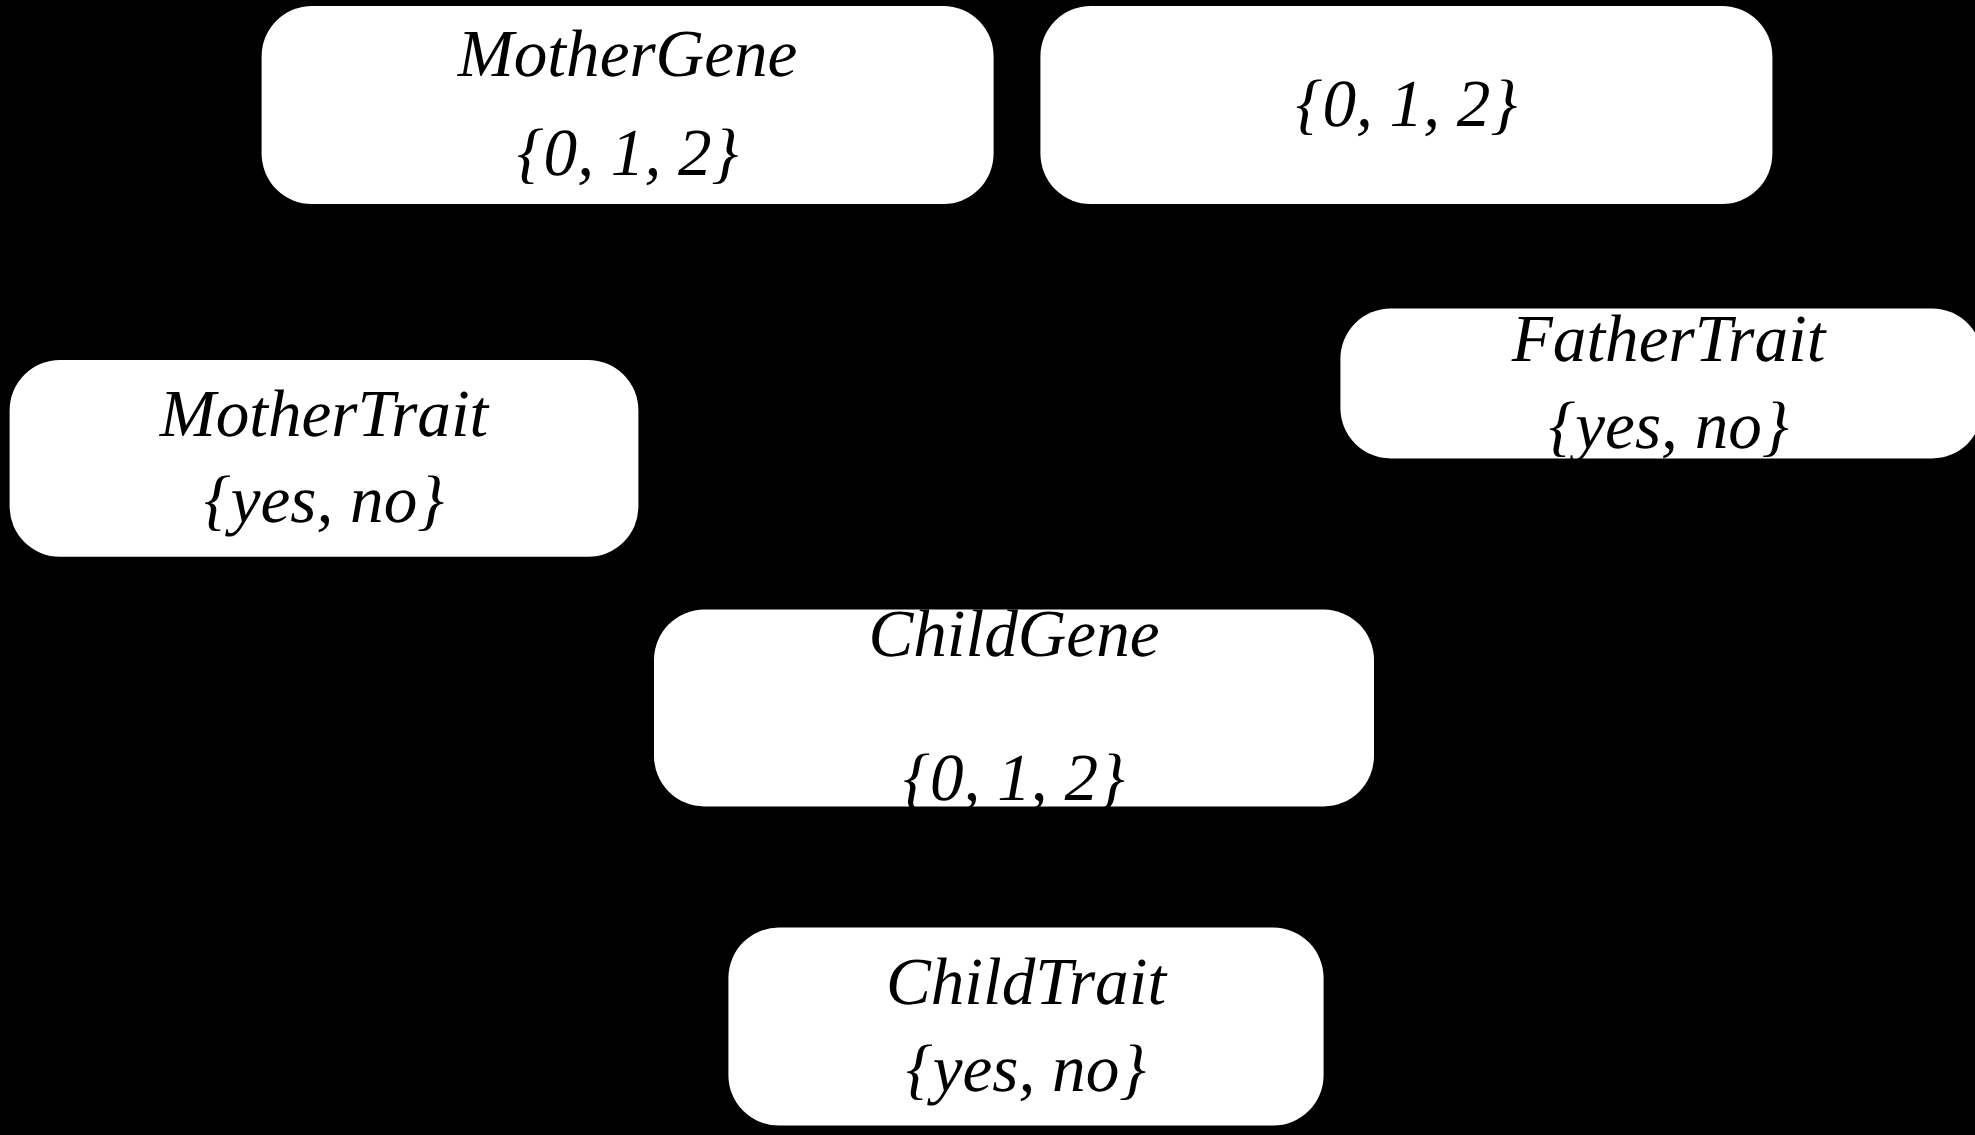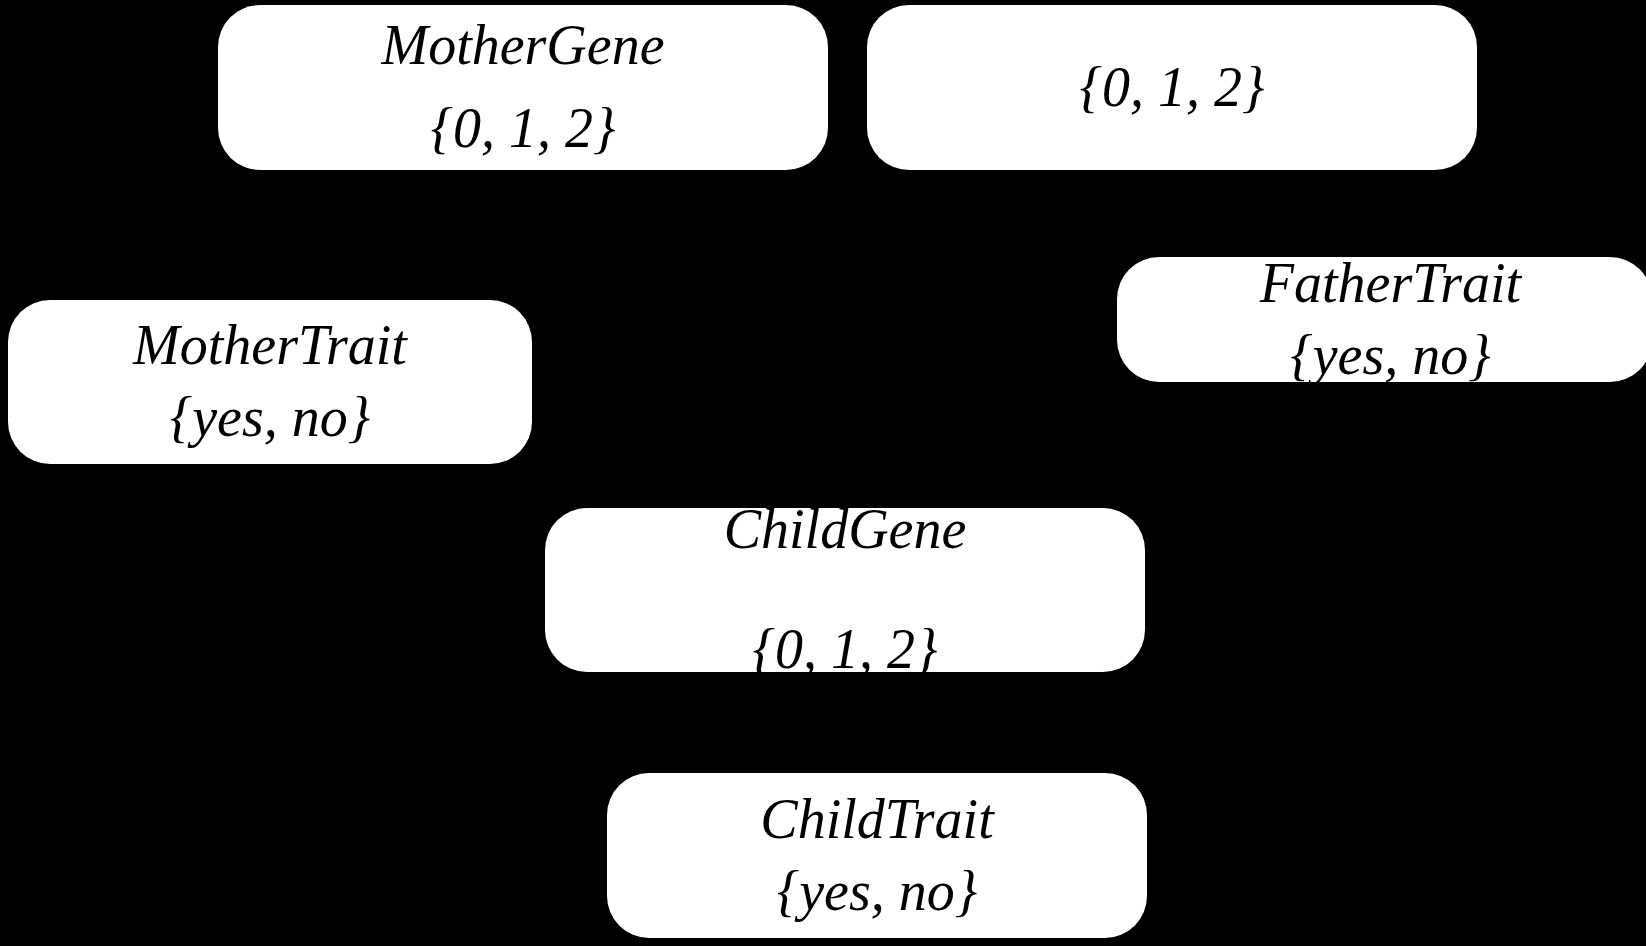--- a/index.html
+++ b/index.html
@@ -31,21 +31,21 @@
   }
   .node-name, .node-domain {
     display: block;
     white-space: nowrap;
   }
   .node-mother-gene  { left: 218px;  top: 5px;   width: 610px; height: 165px; gap: 11px; }
   .node-father-gene  { left: 867px;  top: 5px;   width: 610px; height: 165px; }
   .node-mother-trait { left: 8px;    top: 258px; width: 524px; height: 164px; margin-top: 42px; }
   .node-father-trait { left: 1117px; top: 257px; width: 523px; height: 125px; padding-left: 12px; }
   .node-child-gene   { left: 545px;  top: 508px; width: 600px; height: 164px; gap: 48px; }
-  .node-child-trait  { left: 607px;  top: 773px; width: 540px; height: 165px; }
+  .node-child-trait  { left: 607px;  top: 773px; width: 496px; height: 165px; }
 </style>
 </head>
 <body>
 
 <div class="canvas">
 
   <div class="node node-mother-gene">
     <span class="node-name">MotherGene</span>
     <span class="node-domain">{0, 1, 2}</span>
   </div>

